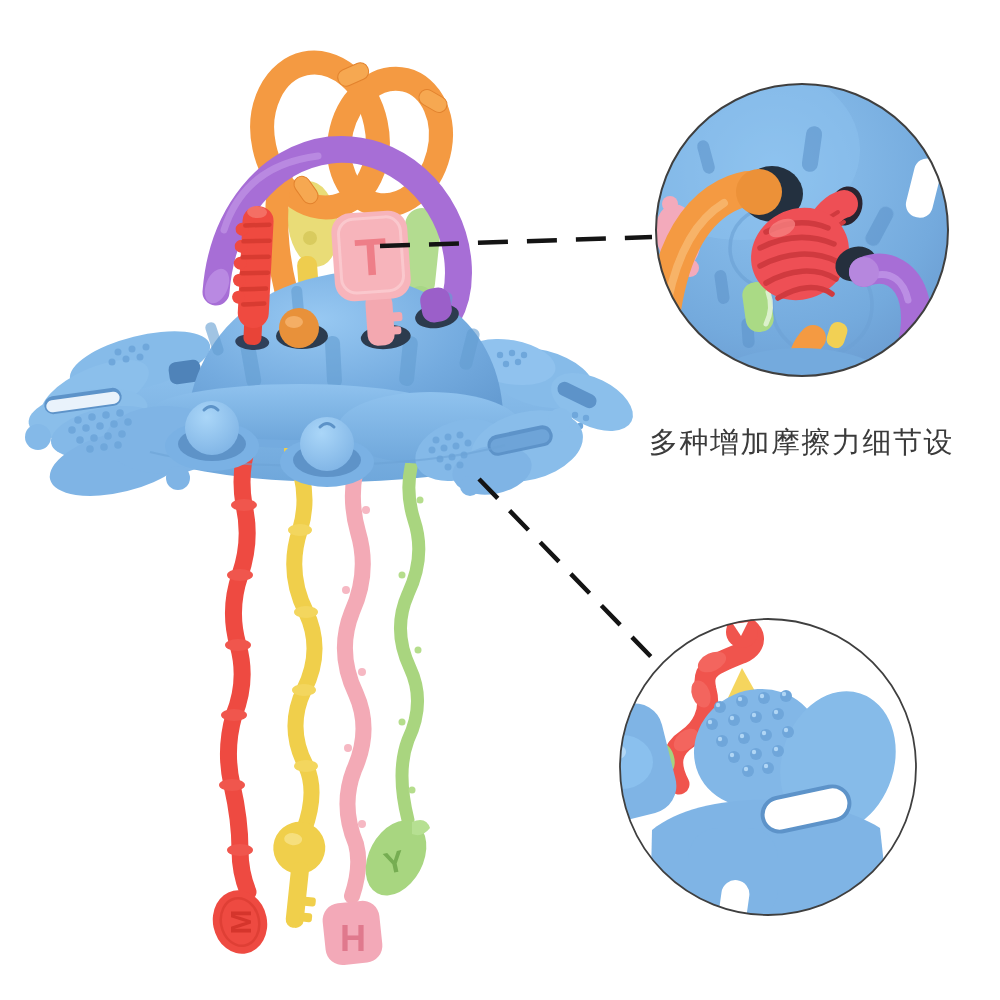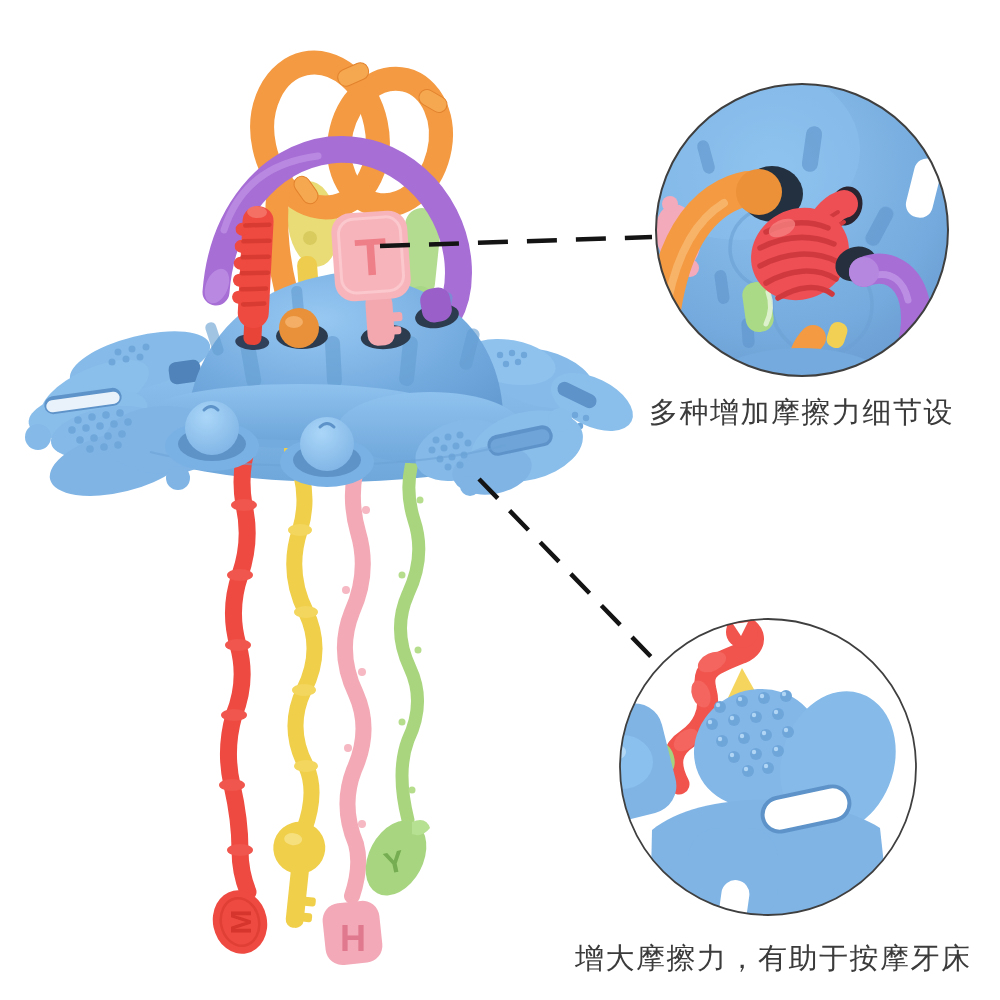--- a/index.html
+++ b/index.html
@@ -5,21 +5,21 @@
   html,body{margin:0;padding:0;background:#ffffff;}
   .canvas{
     position:relative;width:1000px;height:1000px;background:#ffffff;
     overflow:hidden;font-family:"Liberation Sans","DejaVu Sans",sans-serif;
   }
   .art{position:absolute;left:0;top:0;}
   .caption{
     position:absolute;color:#3b3b3b;font-size:29px;letter-spacing:1.5px;
     line-height:39px;white-space:nowrap;font-weight:400;
   }
-  .caption-top{left:649px;top:393px;}
+  .caption-top{left:649px;top:425px;font-family:Liberation Mono, monospace;}
   .caption-bottom{left:575px;top:939px;}
 </style>
 </head>
 <body>
 
 <div class="canvas">
 
 <svg class="art" width="1000" height="1000" viewBox="0 0 1000 1000">
   <defs>
     <radialGradient id="gDome" cx="42%" cy="28%" r="85%">
@@ -438,15 +438,14 @@
         </g>
       </g>
     </g>
     <circle cx="768" cy="767" r="148" fill="none" stroke="#3f3f3f" stroke-width="1.8"></circle>
   </g>
 </svg>
 
 <div class="caption caption-top">
   <div>多种增加摩擦力细节设</div>
 </div>
-<div class="caption caption-bottom">增大摩擦力，有助于按摩牙床</div>
 
 </div>
 
 </body></html>

